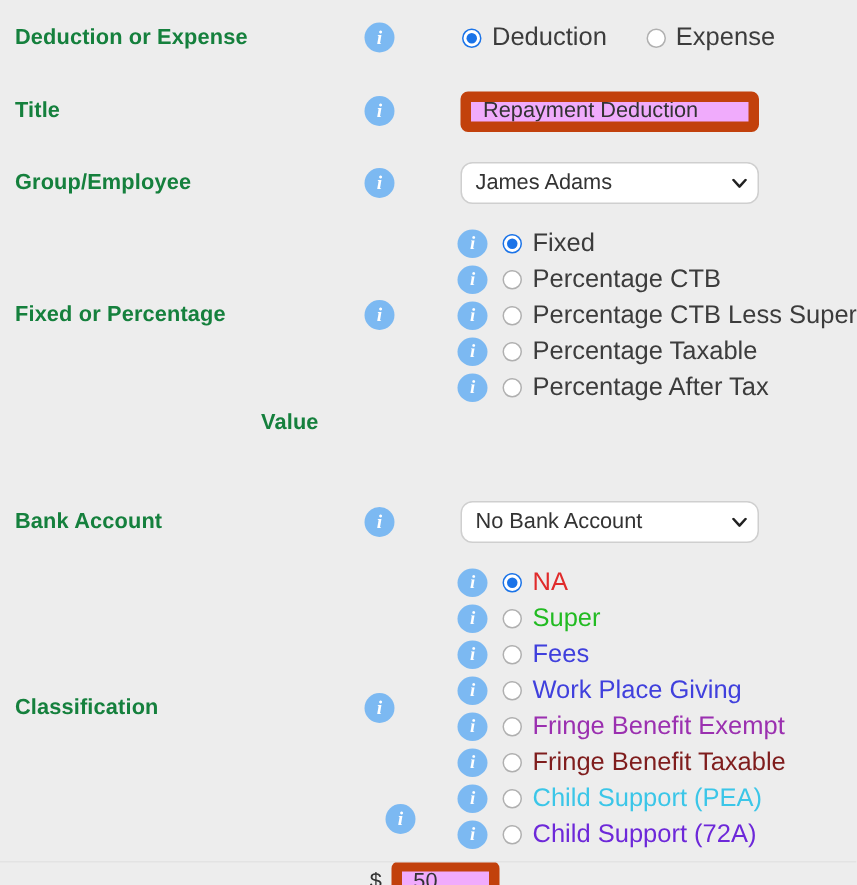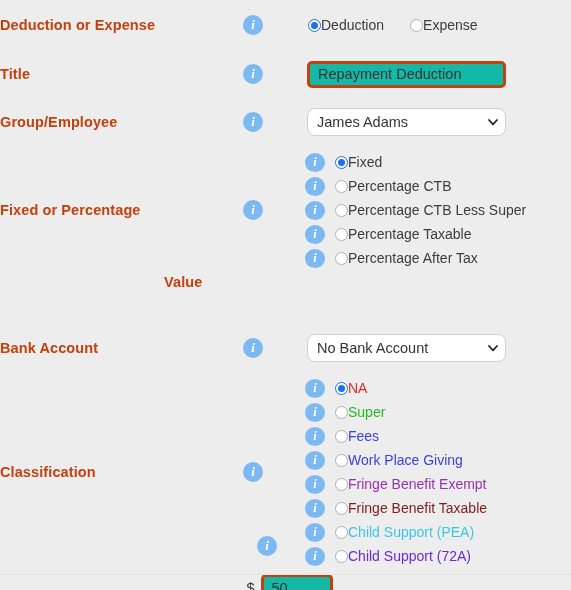--- a/index.html
+++ b/index.html
@@ -24,24 +24,25 @@
   
   .row {
     display: flex;
     align-items: center;
     width: 571px;
     box-sizing: border-box;
   }
   .row-label {
     width: 243px;
     flex: 0 0 243px;
+    padding-left: 10px;
     box-sizing: border-box;
     font-weight: bold;
     font-size: 14.5px;
-    color: #c2410c;
+    color: #15803d;
     letter-spacing: 0.1px;
   }
   .row-info {
     width: 57px;
     flex: 0 0 57px;
     display: flex;
     align-items: center;
   }
   .row-field {
     flex: 1 1 auto;
@@ -97,21 +98,22 @@
     width: 7px;
     height: 7px;
     border-radius: 50%;
     background: #1a73e8;
   }
   .radio-opt {
     display: flex;
     align-items: center;
   }
   .radio-label {
-    font-size: 14px;
+    margin-left: 7px;
+    font-size: 17px;
     color: #3c3c3c;
     white-space: nowrap;
   }
 
   
   .inline-radios {
     display: flex;
     align-items: center;
     gap: 26px;
     padding-left: 8px;
@@ -130,23 +132,23 @@
   }
   .stacked-row .info-icon {
     margin-right: 10px;
     margin-left: 5px;
   }
 
   
   .text-input {
     box-sizing: border-box;
     height: 27px;
-    border: 3px solid #c2410c;
+    border: 7px solid #c2410c;
     border-radius: 5px;
-    background: #14b8a6;
+    background: #f0abfc;
     font-family: "Liberation Sans", sans-serif;
     font-size: 14.5px;
     color: #333333;
     padding: 0 8px;
     outline: none;
   }
   .title-input { width: 199px; margin-left: 7px; }
   .value-input { width: 72px; }
 
   .dollar {

